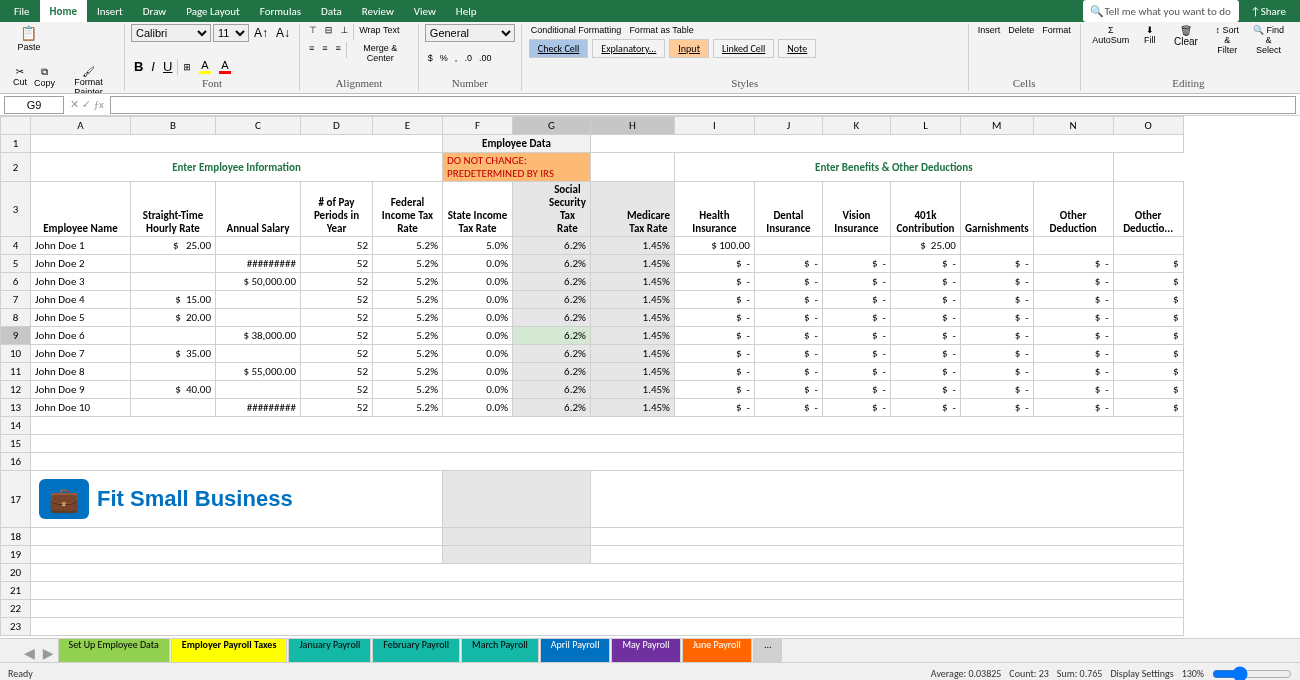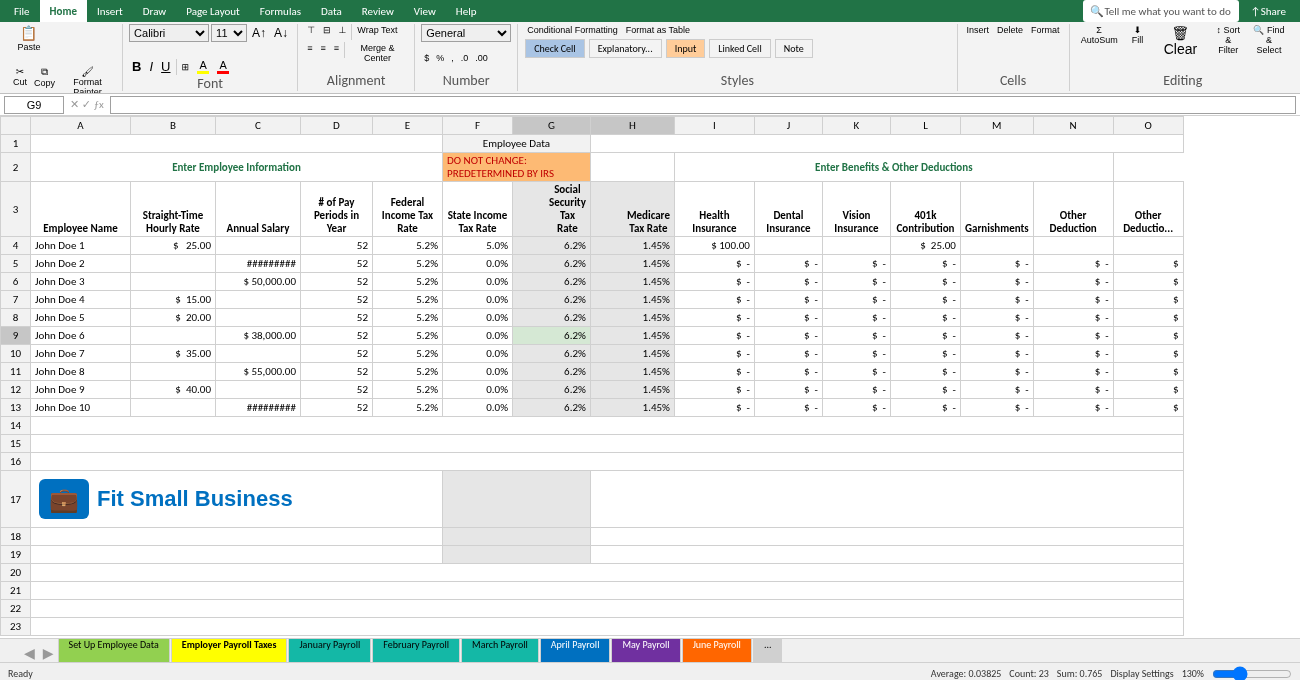--- a/index.html
+++ b/index.html
@@ -16,21 +16,21 @@
     .spreadsheet th, .spreadsheet td { border: 1px solid #d0d0d0; font-size: 11px; white-space: nowrap; overflow: hidden; }
     .col-header { background: #f2f2f2; text-align: center; font-weight: normal; padding: 2px; height: 18px; min-width: 20px; }
     .row-header { background: #f2f2f2; text-align: center; font-weight: normal; padding: 2px; width: 30px; }
     .cell { padding: 1px 4px; height: 18px; vertical-align: middle; }
     .cell-green { color: #217346; font-weight: bold; }
     .cell-center { text-align: center; }
     .cell-right { text-align: right; }
     .cell-bold { font-weight: bold; }
     .cell-selected { background: #d5e8d4 !important; }
     .highlighted-col { background: #e6e6e6; padding-left: 36px; }
-    .employee-data-cell { background: #f2f2f2; text-align: center; font-weight: normal; font-size: 13px; border: 2px solid #5b5b5b; }
+    .employee-data-cell { background: #f2f2f2; text-align: center; font-weight: bold; font-size: 13px; border: 2px solid #5b5b5b; }
     .do-not-change { background: #fdba74; text-align: left; color: #c00000; font-weight: normal; font-size: 11px; }
 
     
     .tab-bar { height: 24px; background: #f0f0f0; border-top: 1px solid #d0d0d0; display: flex; align-items: flex-end; padding-left: 20px; gap: 0; overflow: hidden; }
     .sheet-tab { padding: 0 10px; border: 1px solid #d0d0d0; border-bottom: none; font-size: 10px; cursor: pointer; background: #d0d0d0; margin-right: 1px; height: 36px; display: flex; align-items: center; }
     .sheet-tab.green-tab { background: #92d050; color: #000; }
     .sheet-tab.yellow-tab { background: #ffff00; color: #000; }
     .sheet-tab.cyan-tab { background: #14b8a6; color: #000; }
     .sheet-tab.blue-tab { background: #0070c0; color: #fff; }
     .sheet-tab.purple-tab { background: #7030a0; color: #fff; }
@@ -43,21 +43,21 @@
 
     
     .logo-area { display: flex; align-items: center; gap: 8px; padding: 4px; }
     .logo-briefcase { width: 50px; height: 40px; background: #0070c0; border-radius: 6px; display: flex; align-items: center; justify-content: center; color: white; font-size: 24px; }
     .logo-text { color: #0070c0; font-size: 22px; font-weight: bold; font-family: Arial; }
     .ribbon-tabs-row { background: #217346; display: flex; gap: 0; padding: 0 4px; height: 22px; align-items: center; }
     .ribbon-tab-item { color: #fff; font-size: 11px; padding: 2px 10px; cursor: pointer; height: 22px; display: flex; align-items: center; }
     .ribbon-tab-item.active { background: #fff; color: #217346; font-weight: bold; }
     .rg { display: flex; flex-direction: column; align-items: center; border-right: 1px solid #d0d0d0; padding: 0 6px; justify-content: space-between; }
     .rg-top { display: flex; gap: 2px; align-items: center; }
-    .rg-bottom { font-size: 14px; color: #555; padding-bottom: 2px; }
+    .rg-bottom { font-size: 11px; color: #555; padding-bottom: 2px; font-family: Liberation Serif, serif; }
     .r-btn { border: none; background: none; cursor: pointer; padding: 1px 3px; font-size: 9px; display: flex; flex-direction: column; align-items: center; }
     .r-icon { font-size: 14px; line-height: 1.2; }
 
     
     .font-name-select { width: 80px; height: 18px; font-size: 11px; border: 1px solid #a0a0a0; }
     .font-size-select { width: 36px; height: 18px; font-size: 11px; border: 1px solid #a0a0a0; }
 
     
     .style-box { display: inline-block; padding: 2px 8px; border: 1px solid #ccc; font-size: 10px; margin: 1px; cursor: pointer; }
 
@@ -166,21 +166,21 @@
       </div>
     </div>
     <div class="rg-bottom">Number</div>
   </div>
 
   <div class="rg" style="min-width:280px;">
     <div style="display:flex;gap:2px;align-items:center;flex-wrap:wrap;">
       <button class="r-btn" style="font-size:9px;">Conditional Formatting</button>
       <button class="r-btn" style="font-size:9px;">Format as Table</button>
       <div style="display:flex;flex-direction:column;gap:1px;">
-        <div style="display:flex;gap:2px;">
+        <div style="display:flex;gap:2px;text-decoration:underline;">
           <span class="style-box" style="background:#a9c4e4;">Check Cell</span>
           <span class="style-box">Explanatory...</span>
           <span class="style-box" style="background:#ffcc99;">Input</span>
           <span class="style-box">Linked Cell</span>
           <span class="style-box">Note</span>
         </div>
       </div>
     </div>
     <div class="rg-bottom">Styles</div>
   </div>
@@ -191,21 +191,21 @@
       <button class="r-btn">Delete</button>
       <button class="r-btn">Format</button>
     </div>
     <div class="rg-bottom">Cells</div>
   </div>
 
   <div class="rg" style="border-right:none;">
     <div style="display:flex;gap:2px;">
       <button class="r-btn" style="font-size:9px;">Σ AutoSum</button>
       <button class="r-btn" style="font-size:9px;">⬇ Fill</button>
-      <button class="r-btn" style="font-size:14px;">🗑 Clear</button>
+      <button class="r-btn" style="font-size:10px;">🗑 Clear</button>
       <button class="r-btn" style="font-size:9px;">↕ Sort &amp;<br>Filter</button>
       <button class="r-btn" style="font-size:9px;">🔍 Find &amp;<br>Select</button>
     </div>
     <div class="rg-bottom">Editing</div>
   </div>
 </div>
 
 <div class="formula-bar">
   <input class="name-box" value="G9" style="">
   <span style="color:#999;padding:0 2px;">✕ ✓ ƒx</span>

